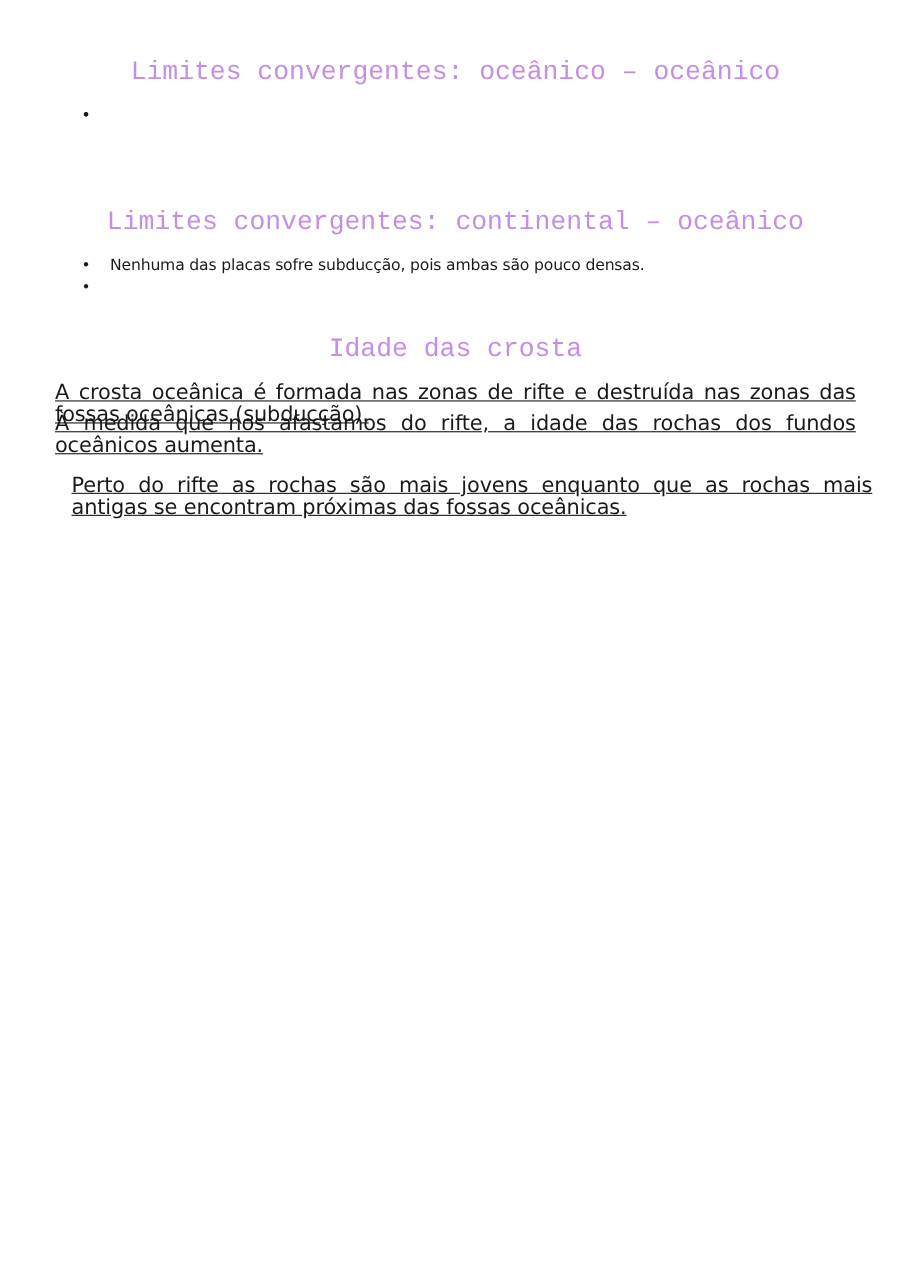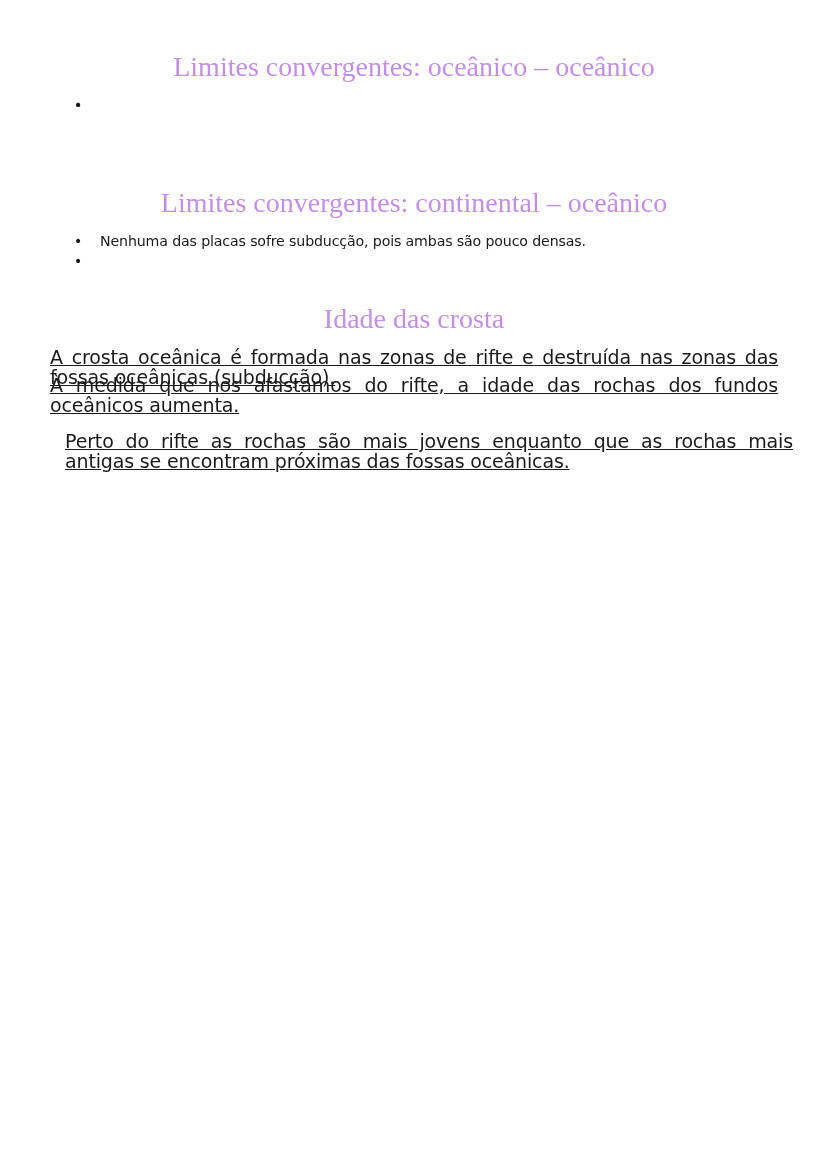--- a/index.html
+++ b/index.html
@@ -15,23 +15,23 @@
       font-family: "DejaVu Sans", sans-serif;
       color: #1a1a1a;
     }
     .page {
       position: absolute;
       left: 50px;
       top: 0;
       width: 728px;
     }
     h2.heading {
-      font-family: Liberation Serif, serif;
+      font-family: Liberation Mono, monospace;
       font-weight: normal;
-      font-size: 28px;
+      font-size: 24px;
       color: #c48ee6;
       text-align: center;
       margin: 0;
       line-height: 28px;
     }
     ul.bullets {
       list-style: none;
       margin: 0;
       padding: 0;
     }

